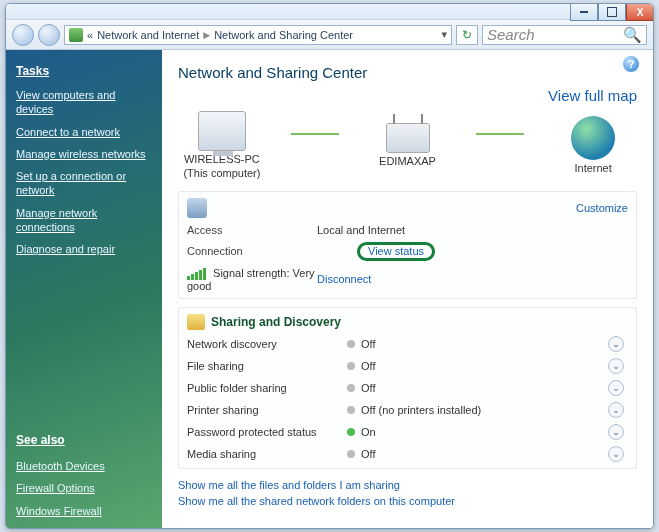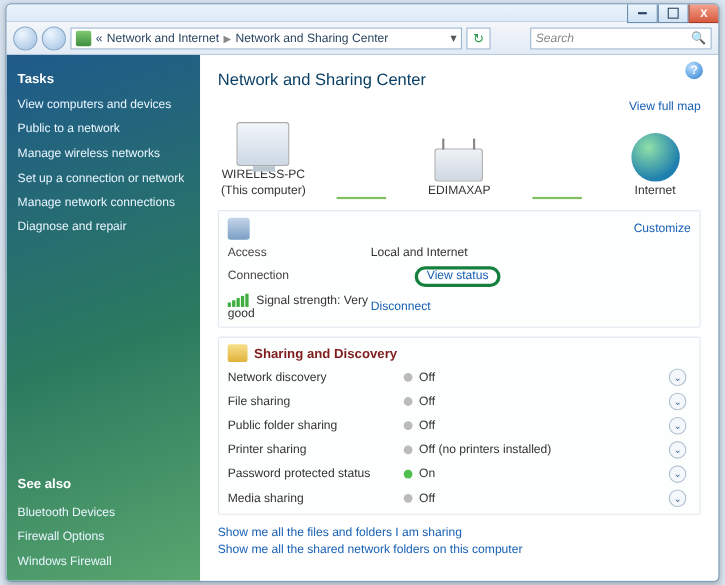--- a/index.html
+++ b/index.html
@@ -16,39 +16,39 @@
 .sysbtn.close { background: linear-gradient(#f3a38f,#d85a3e); color:#fff; border-color:#a03b26; font-weight:bold; }
 
 
 .navbar { height: 30px; background: linear-gradient(#f3f6fa,#e2ebf5); border-bottom: 1px solid #b7c9dc; display: flex; align-items: center; padding: 0 6px; gap:4px; }
 .navbtn { width: 22px; height: 22px; border-radius: 50%; background: radial-gradient(circle at 35% 30%, #eef6ff, #9fbfe0); border:1px solid #87a7c7; display:flex; align-items:center; justify-content:center;}
 .addr { flex:1; height:20px; background:#fff; border:1px solid #9ab5d1; display:flex; align-items:center; padding:0 4px; font-size:11px; color:#2b4560; gap:4px; }
 .addr .ico { width:14px; height:14px; background: linear-gradient(#7fc96f,#3f8f3f); border-radius:2px; }
 .addr .sep { color:#888; font-size:9px; }
 .addr .dd { margin-left:auto; color:#555;}
 .refresh { width:22px; height:20px; border:1px solid #9ab5d1; background:#fff; display:flex; align-items:center; justify-content:center; color:#2b9a4a; font-size:12px;}
-.search { width:165px; height:20px; border:1px solid #9ab5d1; background:#fff; display:flex; align-items:center; padding:0 4px; font-size:11px; color:#888; font-style:italic;margin-left:32px; }
+.search { width:165px; height:20px; border:1px solid #9ab5d1; background:#fff; display:flex; align-items:center; padding:0 4px; font-size:15px; color:#888; font-style:italic; }
 .search .mag { margin-left:auto; font-style:normal; color:#5a7da0;}
 
 
 .body { display:flex; height: calc(100% - 46px); }
-.sidebar { width:176px; background: linear-gradient(160deg,#1f5a8b 0%, #2b7a5f 55%, #5aa66f 100%); color:#fff; padding:14px 10px 10px; font-size:11px; display:flex; flex-direction:column; gap:8px; }
+.sidebar { width:156px; background: linear-gradient(160deg,#1f5a8b 0%, #2b7a5f 55%, #5aa66f 100%); color:#fff; padding:14px 10px 10px; font-size:11px; display:flex; flex-direction:column; gap:8px;text-decoration:underline; }
 .sidebar .hdr { font-weight:bold; font-size:12px; margin-bottom:2px; }
 .sidebar a { color:#eaf6ff; text-decoration:none; display:block; line-height:1.3; }
 .sidebar .spacer { flex:1; }
 .sidebar .seealso { margin-bottom:4px; font-size:12px; font-weight:bold;}
 
 .main { flex:1; background:#fff; display:flex; flex-direction:column; overflow:auto; }
 .maininner { padding:14px 16px 10px; }
 
 .pagetitle { color:#0a3f66; font-size:15px; font-weight:400; margin-bottom:6px; }
 .viewmap { text-align:right; }
-.viewmap a { color:#1860b3; font-size:11px; text-decoration:none; }
-
-.netmap { display:flex; align-items:flex-end; justify-content:center; gap:25px; margin:6px 0 10px; }
+.viewmap a { color:#1860b3; font-size:15px; text-decoration:none; }
+
+.netmap { display:flex; align-items:center; justify-content:center; gap:25px; margin:6px 0 10px; }
 .node { display:flex; flex-direction:column; align-items:center; font-size:11px; color:#333; width:110px; }
 .node .cap { text-align:center; line-height:1.25; margin-top:2px;}
 .line { width:60px; height:2px; background:#7fbf5f; margin-top:-24px;}
 .ico-pc { width:48px; height:40px; border:1px solid #aaa; background:linear-gradient(#f2f6fa,#cdd8e4); border-radius:3px; position:relative;}
 .ico-pc::after{content:""; position:absolute; bottom:-6px; left:14px; width:20px; height:5px; background:#bcc7d2;}
 .ico-ap { width:44px; height:30px; border:1px solid #aaa; background:linear-gradient(#eef2f6,#cfd8e2); border-radius:3px; position:relative;}
 .ico-ap::before{content:""; position:absolute; top:-10px; left:6px; width:2px; height:10px; background:#888;}
 .ico-ap::after{content:""; position:absolute; top:-10px; right:6px; width:2px; height:10px; background:#888;}
 .ico-globe { width:44px; height:44px; border-radius:50%; background: radial-gradient(circle at 35% 30%, #8fe0a8, #1f7fae 70%); }
 
@@ -60,21 +60,21 @@
 .netico { width:20px; height:20px; background:linear-gradient(#c4d6ea,#7a9ec4); border-radius:3px; }
 
 .grid { display:grid; grid-template-columns:130px 1fr auto; row-gap:6px; font-size:11px; color:#333; align-items:center;}
 .grid .lbl { color:#444;}
 .grid .lnk { color:#1860b3; text-decoration:none;}
 .redcircle { border:3px solid #15803d; border-radius:14px; padding:0 8px 1px; display:inline-block;margin-left:40px;}
 .sigbars { display:inline-flex; align-items:flex-end; gap:1px; vertical-align:middle; margin-right:4px;}
 .sigbars span{ width:3px; background:#3fae3f;}
 .sigbars span:nth-child(1){height:4px;} .sigbars span:nth-child(2){height:6px;} .sigbars span:nth-child(3){height:8px;} .sigbars span:nth-child(4){height:10px;} .sigbars span:nth-child(5){height:12px;}
 
-.sharing .shhead { display:flex; align-items:center; gap:6px; font-size:12px; font-weight:bold; color:#7f1d1d; margin-bottom:6px;}
+.sharing .shhead { display:flex; align-items:center; gap:6px; font-size:12px; font-weight:bold; color:#14532d; margin-bottom:6px;}
 .shico { width:18px; height:16px; background:linear-gradient(#f7e08a,#e0b23c); border-radius:2px;}
 .shgrid { display:grid; grid-template-columns:160px 14px 1fr 20px; row-gap:6px; font-size:11px; color:#333; align-items:center;}
 .dot { width:8px; height:8px; border-radius:50%; background:#bbb;}
 .dot.on { background:#4fc04f;}
 .expbtn { width:16px; height:16px; border:1px solid #b0c0d0; border-radius:50%; background:#f4f8fc; display:flex; align-items:center; justify-content:center; font-size:9px; color:#4a6a8a;}
 
 .footlinks { padding:8px 0 4px; font-size:11px;}
 .footlinks a { color:#1860b3; text-decoration:none; display:block; line-height:1.5;}
 
 .help { position:absolute; top:52px; right:14px; width:16px; height:16px; border-radius:50%; background: radial-gradient(circle at 35% 30%, #bde0ff, #2a7fd0); color:#fff; font-size:11px; font-weight:bold; text-align:center; line-height:16px;}
@@ -107,21 +107,21 @@
       <span class="mag">🔍</span>
     </div>
   </div>
 
   <div class="help">?</div>
 
   <div class="body">
     <div class="sidebar">
       <div class="hdr">Tasks</div>
       <a href="#">View computers and devices</a>
-      <a href="#">Public to a network</a>
+      <a href="#">Connect to a network</a>
       <a href="#">Manage wireless networks</a>
       <a href="#">Set up a connection or network</a>
       <a href="#">Manage network connections</a>
       <a href="#">Diagnose and repair</a>
       <div class="spacer"></div>
       <div class="seealso">See also</div>
       <a href="#">Bluetooth Devices</a>
       <a href="#">Firewall Options</a>
       <a href="#">Windows Firewall</a>
     </div>

